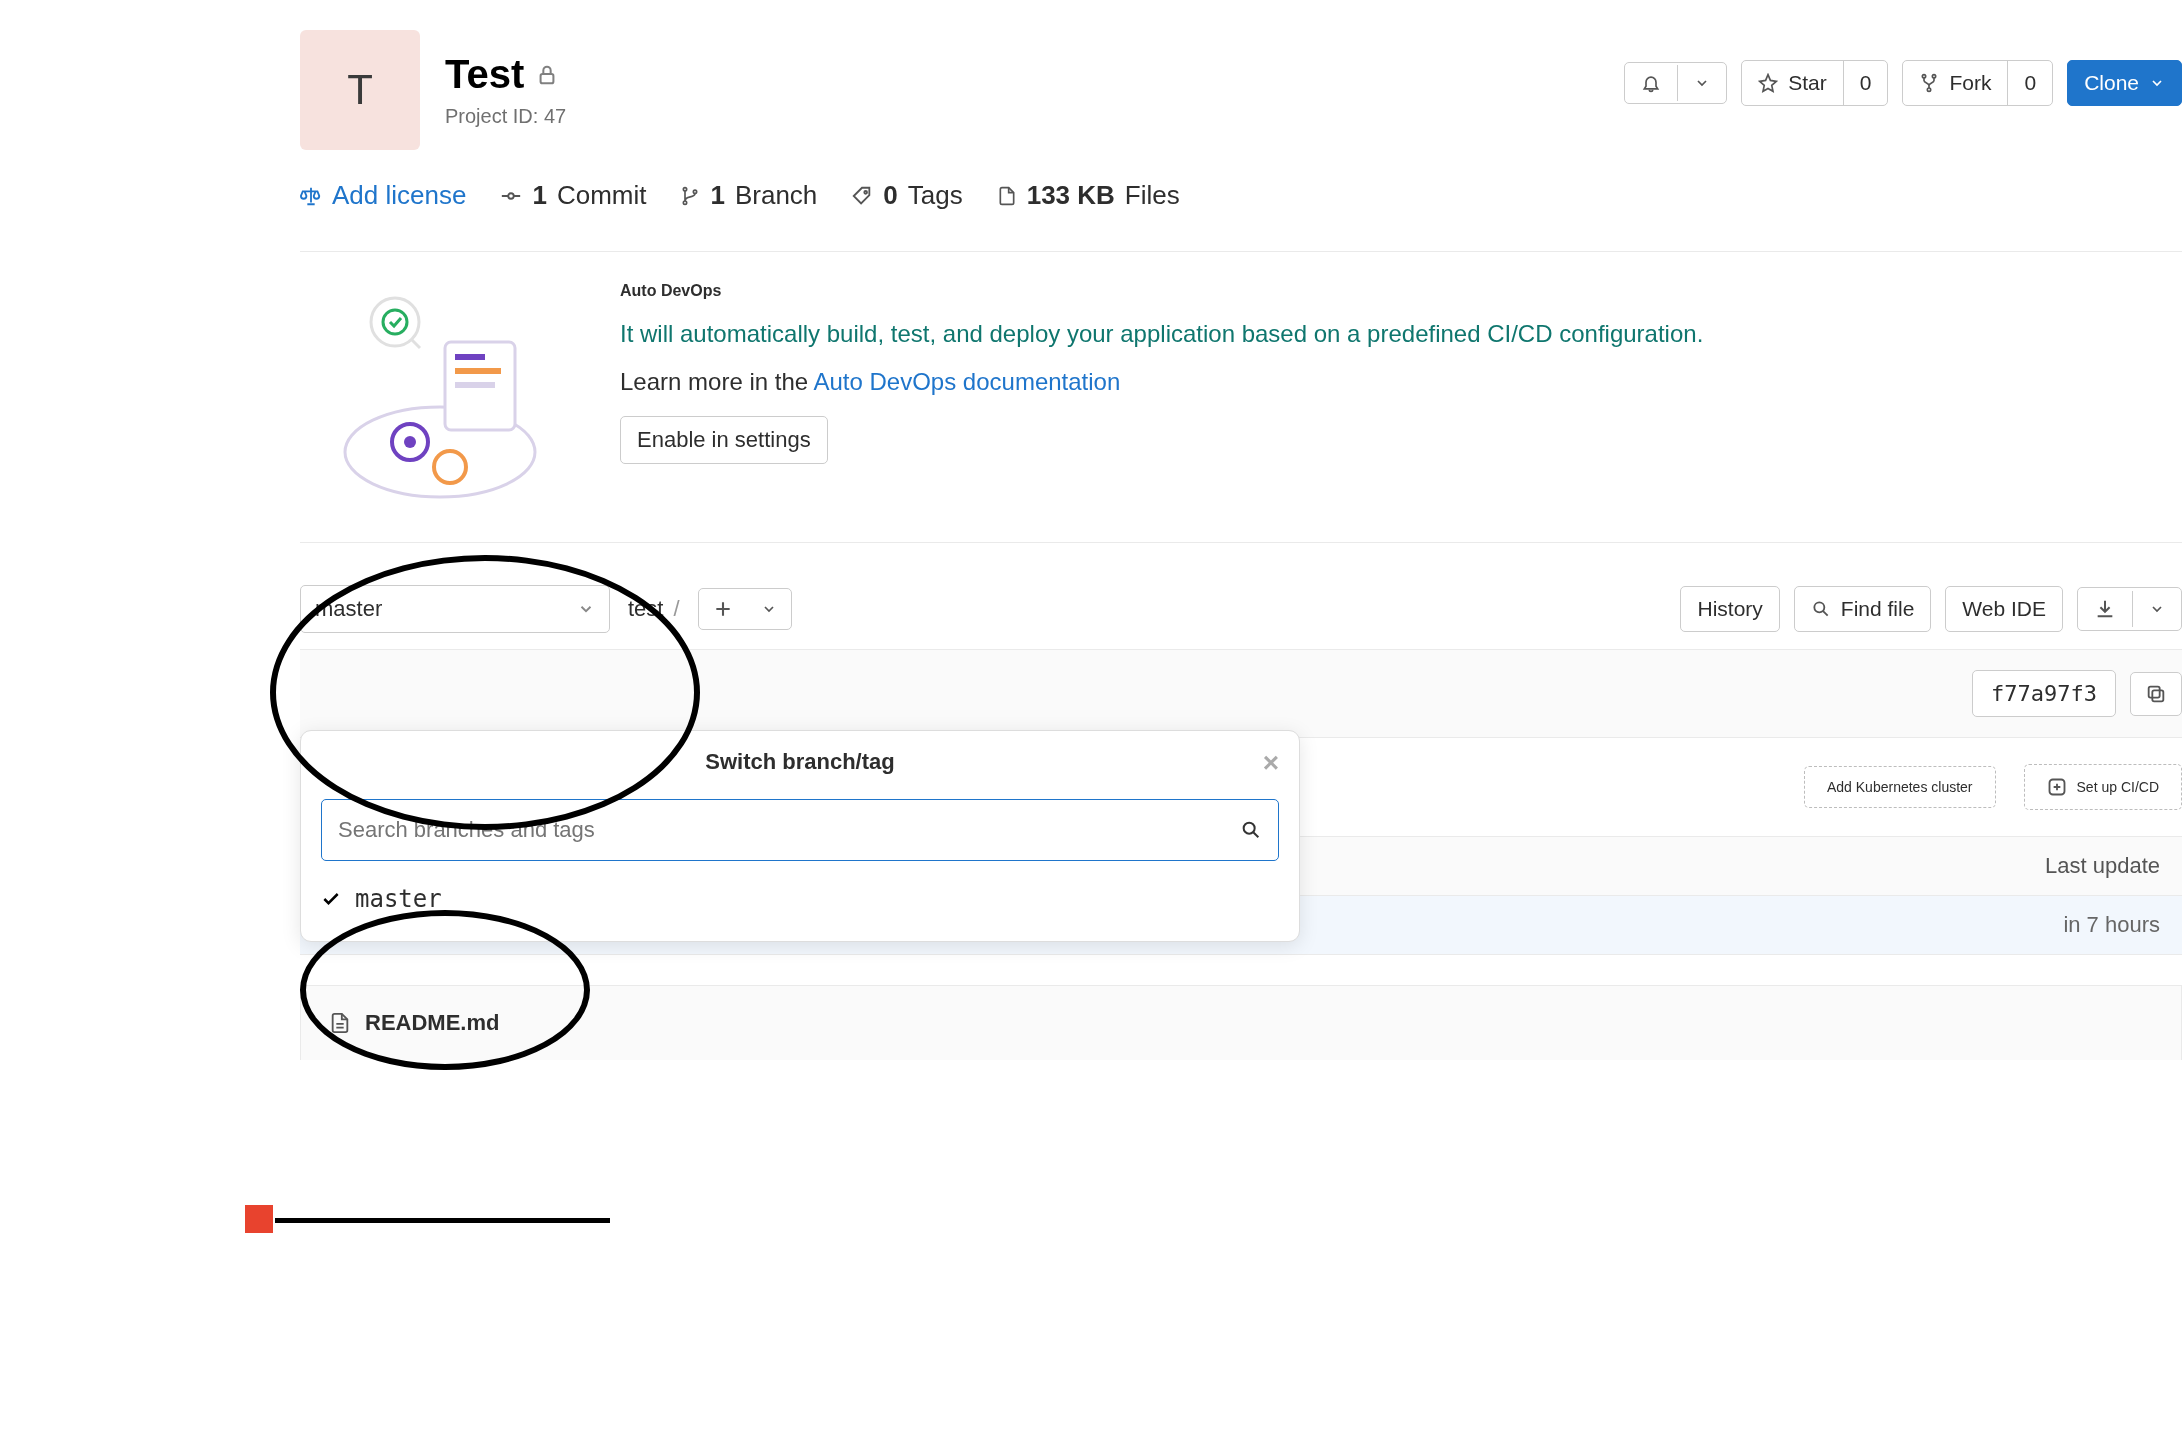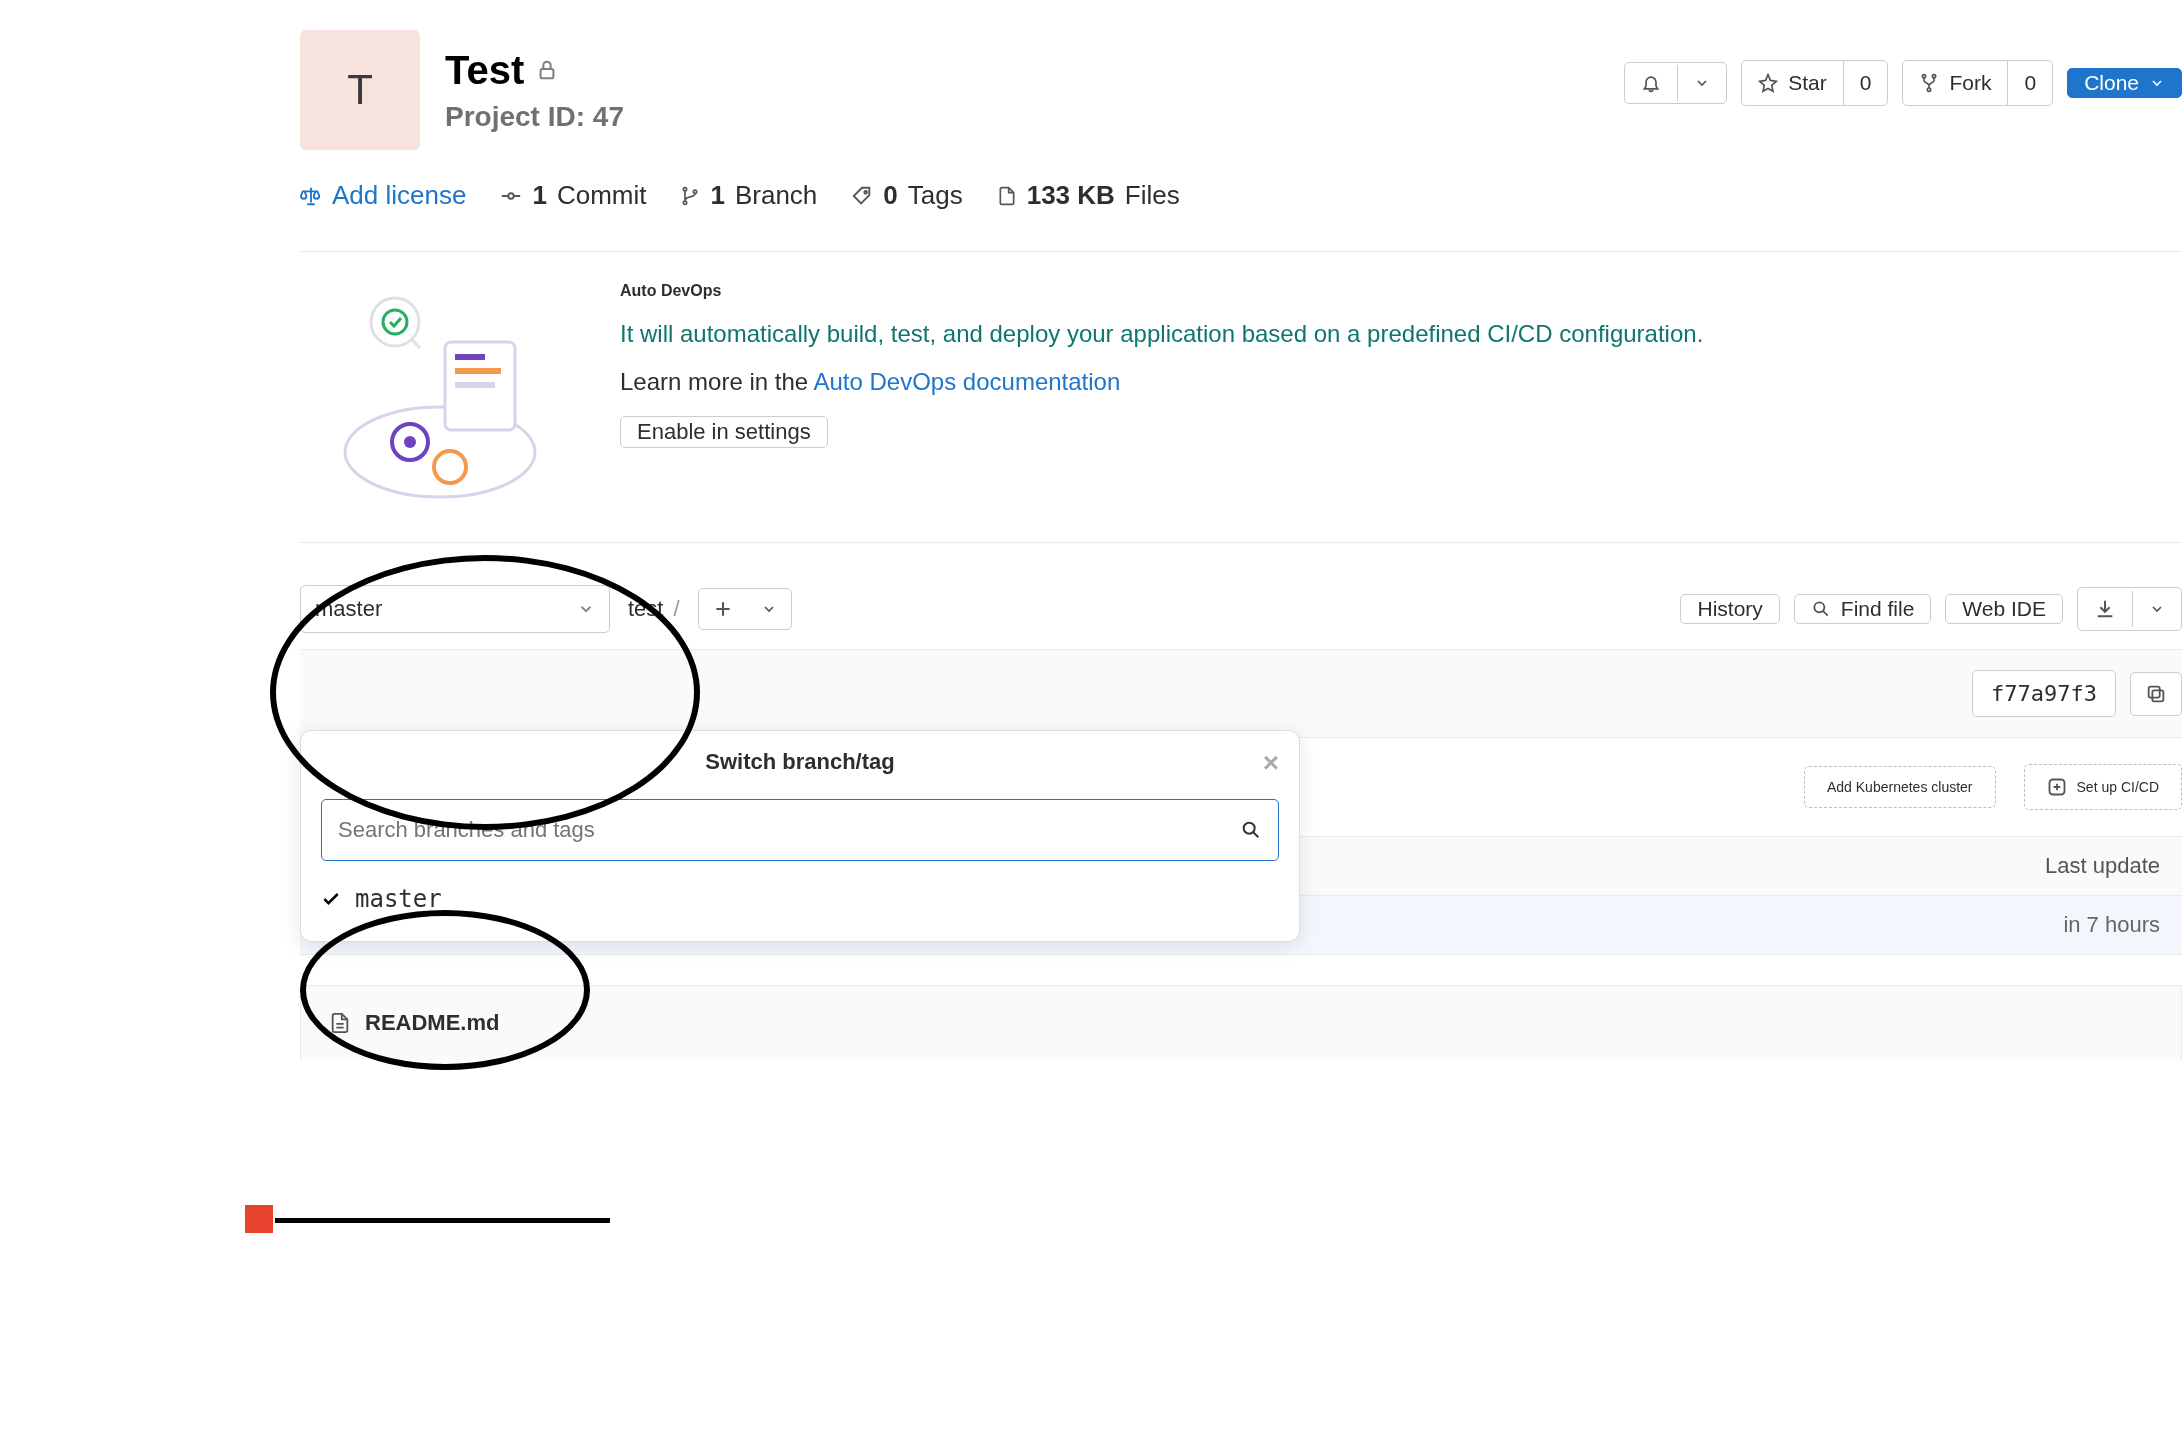--- a/index.html
+++ b/index.html
@@ -37,34 +37,34 @@
     align-items: center;
     justify-content: center;
     font-size: 42px;
     color: #3a3a3a;
     font-weight: 400;
   }
   .title-block { display: flex; flex-direction: column; gap: 8px; }
   .title-line { display: flex; align-items: center; gap: 12px; }
   .title { font-size: 40px; font-weight: 700; color:#000; }
   .lock-icon { width: 22px; height: 26px; color: #707070; }
-  .project-id { font-size: 28px; color: #707070; font-weight: bold; }
+  .project-id { font-size: 20px; color: #707070; }
 
   .header-right { display: flex; align-items: center; gap: 14px; margin-top: 30px; padding-right: 0; }
   .btn, .btn-group {
     border: 1px solid #ccc;
     background: #fff;
     border-radius: 5px;
     display: inline-flex;
     align-items: center;
     font-size: 21px;
     color: #2e2e2e;
     cursor: pointer;
   }
-  .btn { padding: 2px 16px; gap: 10px; }
+  .btn { padding: 10px 16px; gap: 10px; }
   .btn-group { overflow:hidden; }
   .btn-group .seg { padding: 10px 16px; display:flex; align-items:center; gap:10px; }
   .btn-group .seg + .seg { border-left:1px solid #ccc; }
   .btn-primary { background:#1f75cb; color:#fff; border-color:#1f75cb; }
   .stat-row {
     display:flex; align-items:center; gap: 34px; margin-bottom: 40px;
     font-size: 26px;
   }
   .stat-link { display:flex; align-items:center; gap:10px; cursor:pointer; color:#2e2e2e; }
   .stat-link.blue { color:#1f75cb; }

